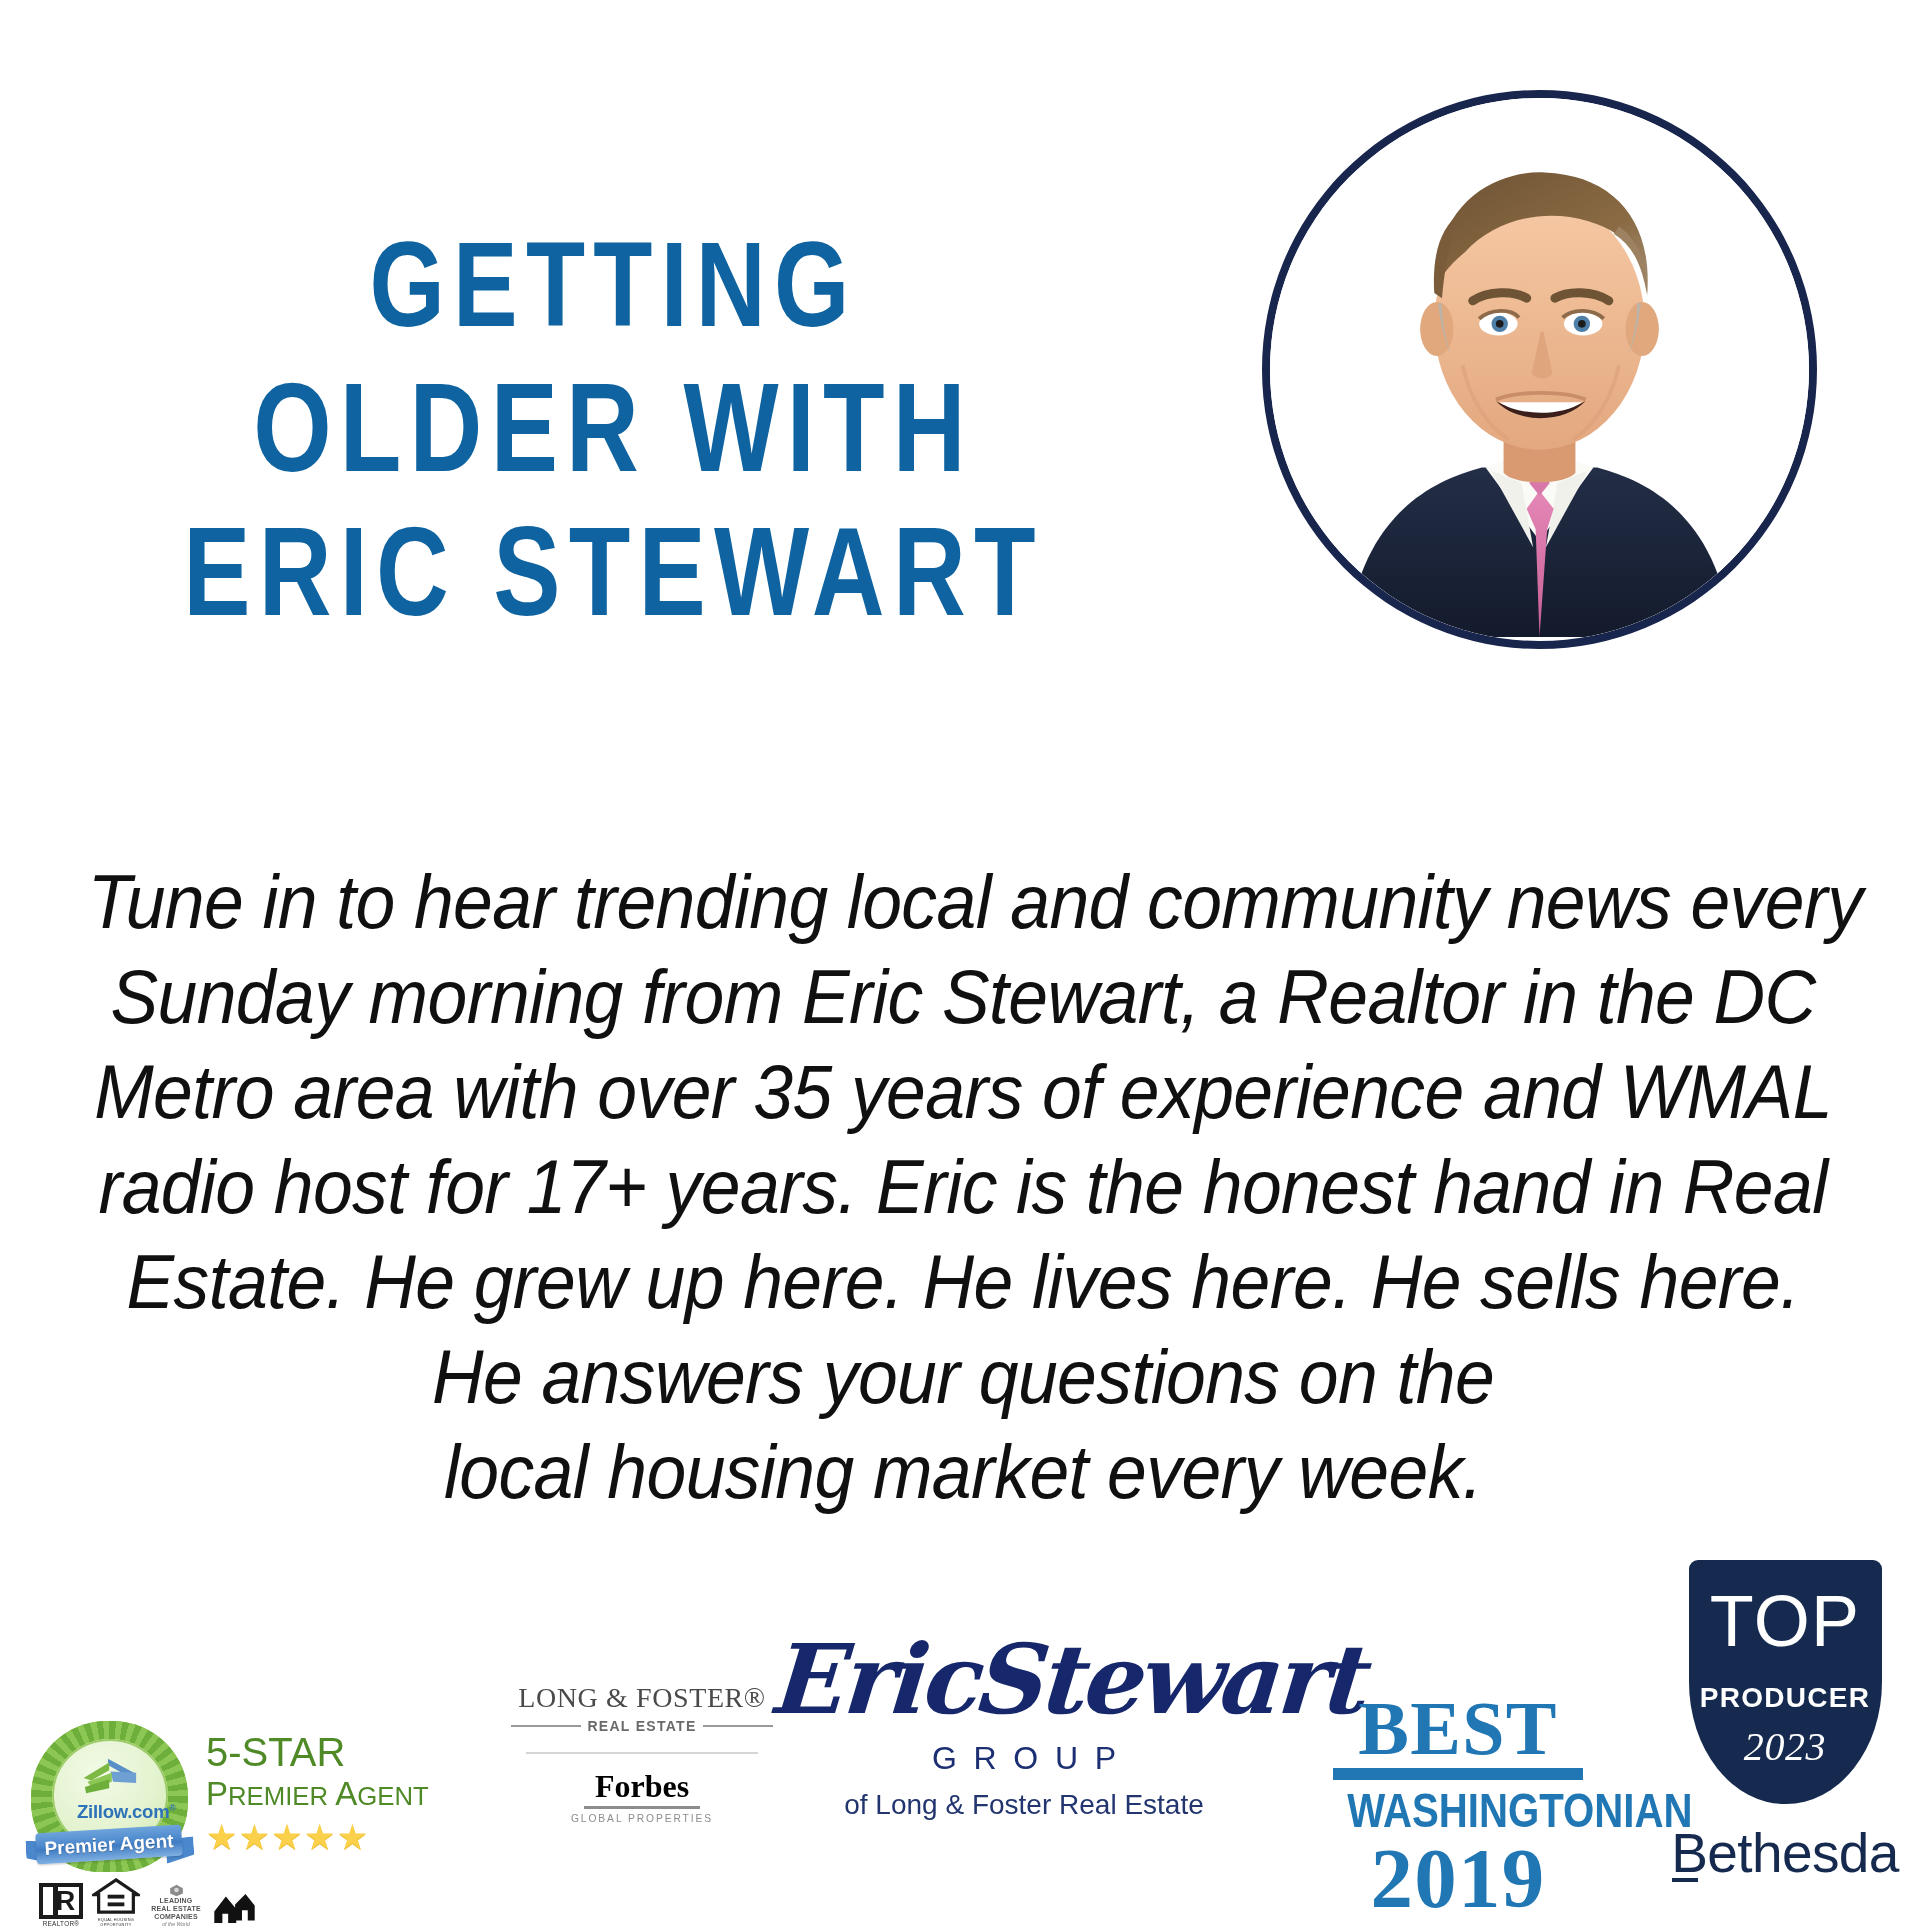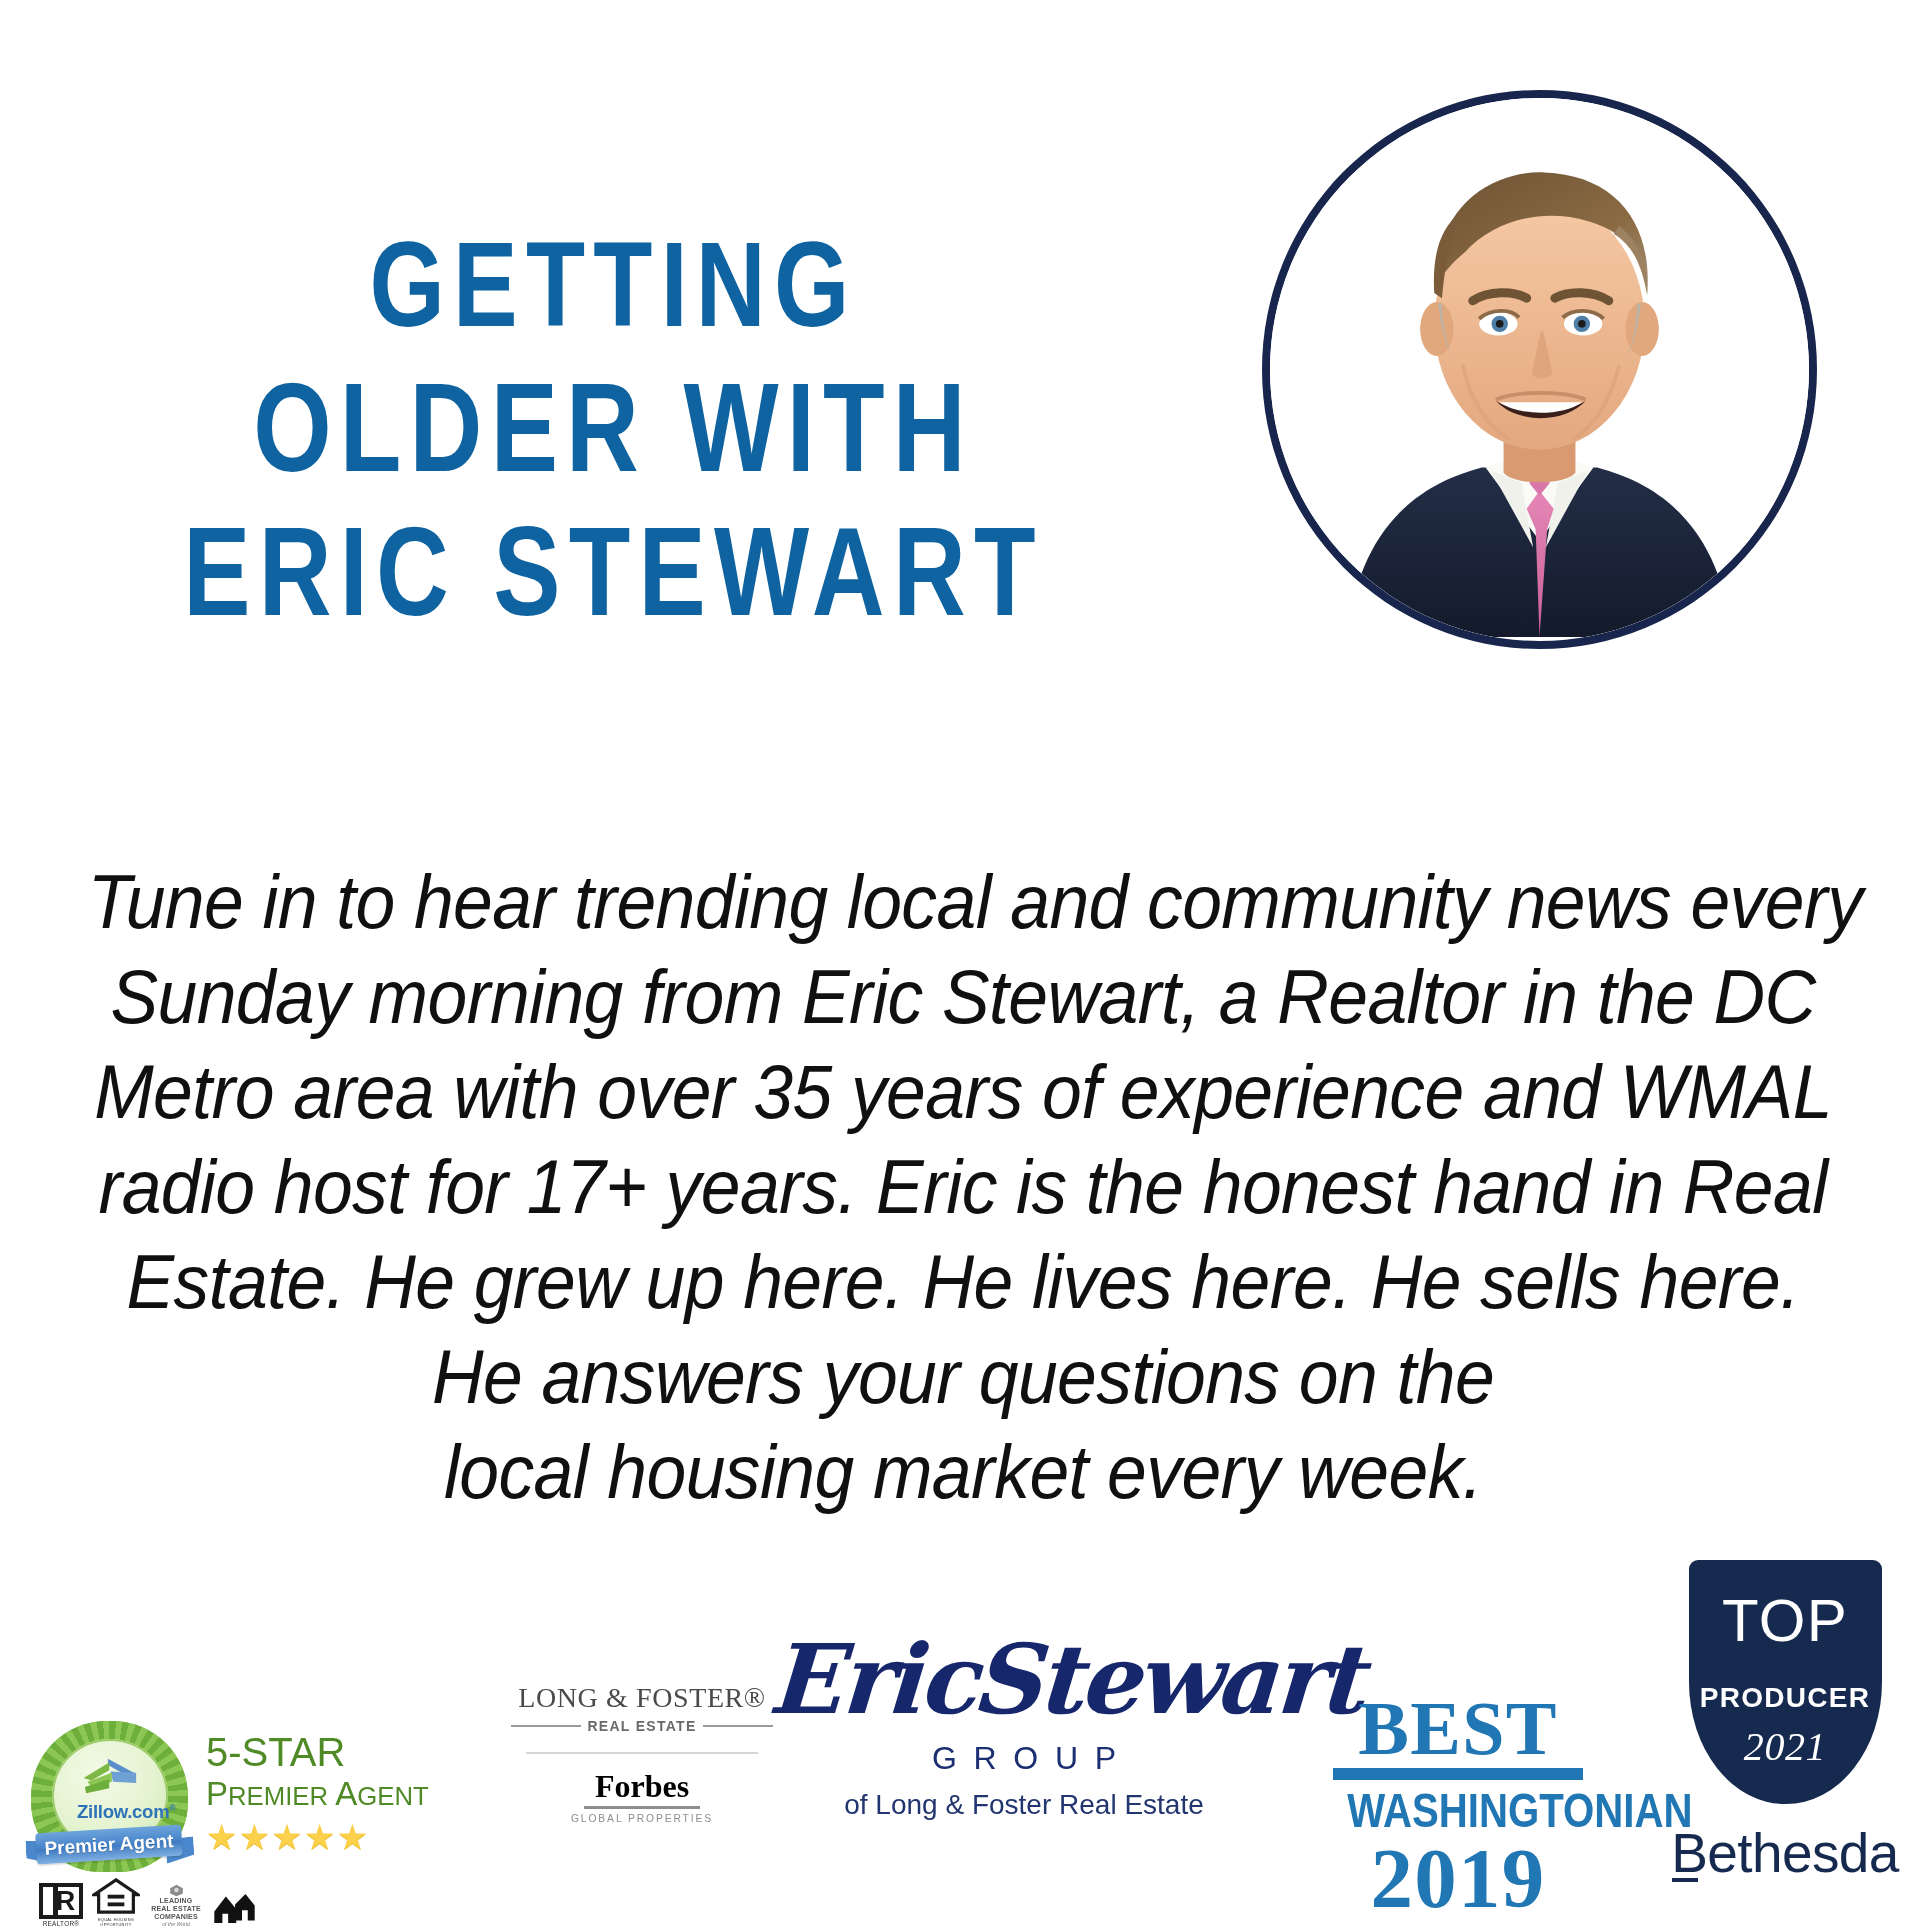--- a/index.html
+++ b/index.html
@@ -192,21 +192,21 @@
 
   
   .tp{position:absolute;left:1650px;top:6.4px;width:270px;text-align:center;}
   .tp-shield{
     position:relative;margin:0 auto;width:193px;height:244px;
     background:#152A4E;
     border-radius:9px 9px 96px 96px / 9px 9px 122px 122px;
   }
   .tp-top{
     position:absolute;left:0;right:0;top:15.4px;
-    font-size:60px;line-height:90px;color:#fff;font-weight:300;letter-spacing:1.3px;
+    font-size:72px;line-height:90px;color:#fff;font-weight:300;letter-spacing:1.3px;
   }
   .tp-producer{
     position:absolute;left:0;right:0;top:122px;
     font-family:Liberation Sans, sans-serif;font-weight:bold;
     font-size:28px;letter-spacing:1.3px;color:#fff;
   }
   .tp-year{
     position:absolute;left:0;right:0;top:163px;
     font-family:"Liberation Serif", serif;font-style:italic;
     font-size:40px;color:#fff;letter-spacing:0.6px;
@@ -403,20 +403,20 @@
       <div class="bw-best">BEST</div>
       <div class="bw-bar"></div>
       <div class="bw-wash">WASHINGTONIAN</div>
       <div class="bw-year">2019</div>
     </div>
 
     <div class="tp">
       <div class="tp-shield">
         <div class="tp-top">TOP</div>
         <div class="tp-producer">PRODUCER</div>
-        <div class="tp-year">2021</div>
+        <div class="tp-year">2023</div>
       </div>
       <div class="tp-bethesda">Bethesda</div>
     </div>
 
   </div>
 </div>
 
 
 </body></html>

